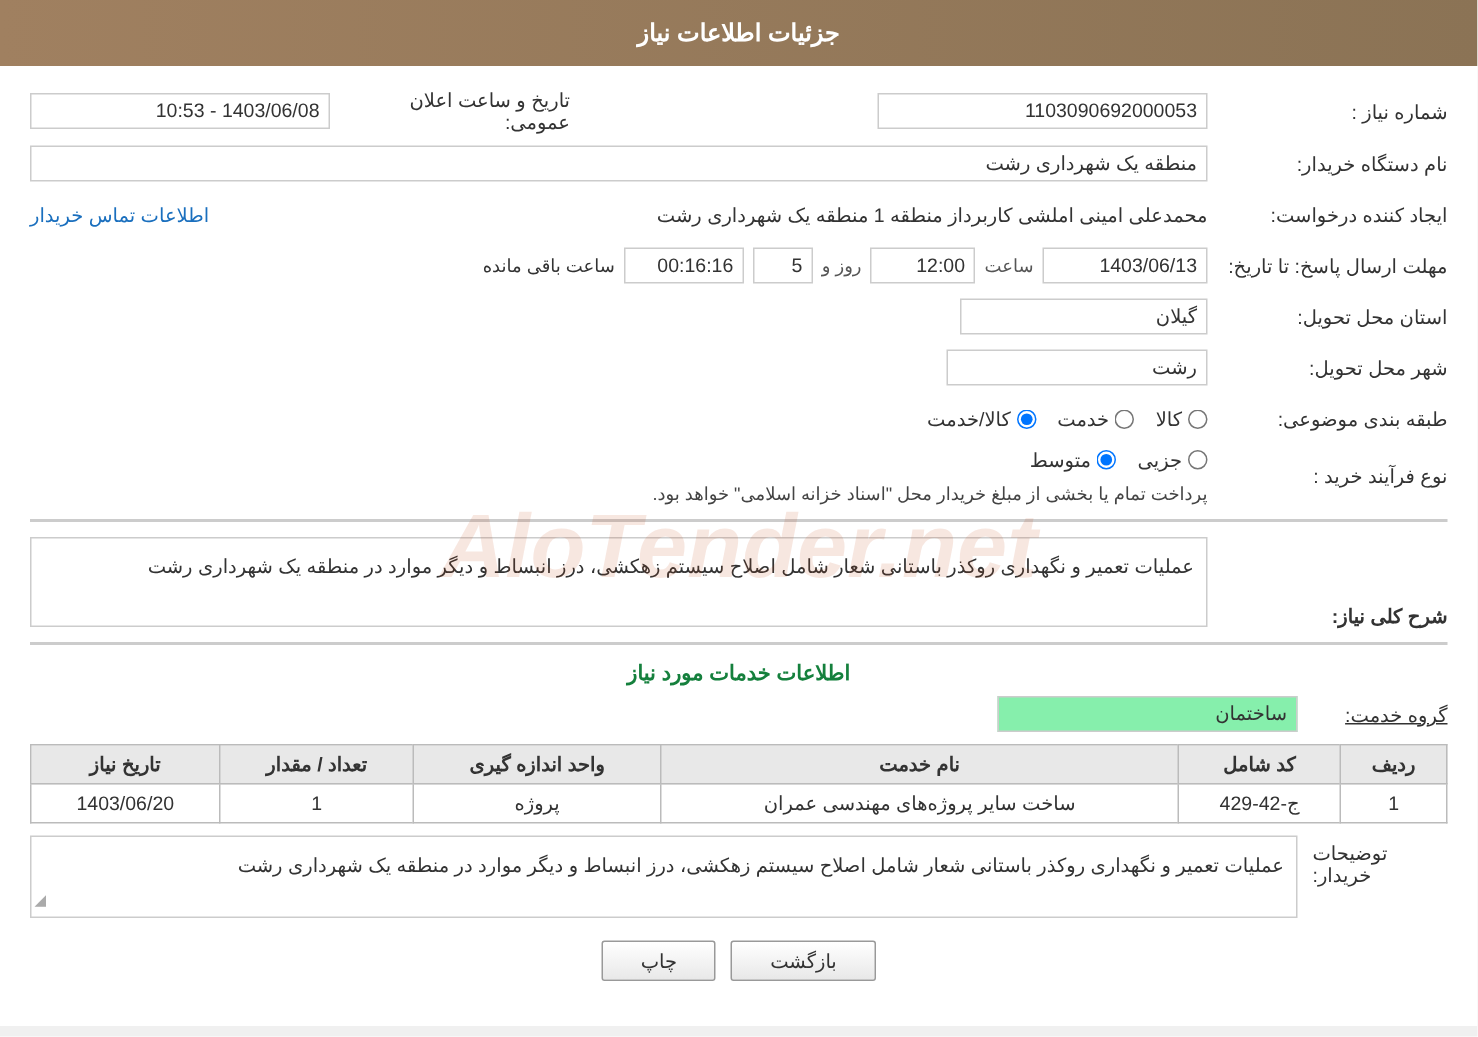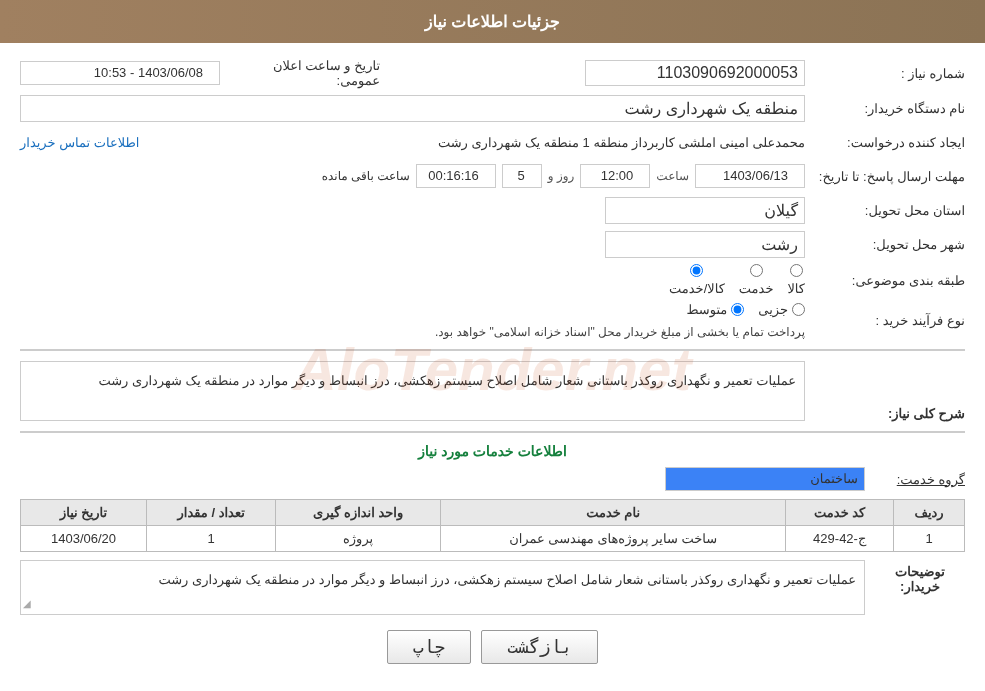--- a/index.html
+++ b/index.html
@@ -44,37 +44,37 @@
     .value-col {
       flex: 1;
       display: flex;
       align-items: center;
     }
     .input-box {
       border: 1px solid #ccc;
       background: #fff;
       padding: 3px 6px;
       min-height: 24px;
-      font-size: 16px;
+      font-size: 13px;
       font-family: Tahoma, Arial, sans-serif;
       direction: rtl;
     }
     .input-wide {
       width: 100%;
     }
     .blue-link {
       color: #1a6fbe;
       text-decoration: none;
       cursor: pointer;
       margin-right: 8px;
     }
     .datetime-box {
       border: 1px solid #ccc;
       background: #fff;
-      padding: 3px 16px;
+      padding: 3px 6px;
       min-height: 24px;
       font-size: 13px;
     }
     .time-section {
       display: flex;
       align-items: center;
       gap: 6px;
       flex: 1;
     }
     .label-small {
@@ -83,21 +83,20 @@
     }
     .radio-group {
       display: flex;
       align-items: center;
       gap: 14px;
     }
     .radio-item {
       display: flex;
       align-items: center;
       gap: 4px;
-      flex-direction: column;
     }
     .radio-item input[type=radio] {
       margin: 0;
     }
     .process-row {
       display: flex;
       align-items: center;
       gap: 14px;
     }
     .process-item {
@@ -138,21 +137,21 @@
       margin-bottom: 8px;
     }
     .group-label {
       width: 100px;
       padding-left: 10px;
       font-size: 13px;
       text-decoration: underline;
     }
     .group-value {
       border: 1px solid #ccc;
-      background: #3b82f6;
+      background: #86efac;
       padding: 3px 6px;
       width: 200px;
       font-size: 13px;
     }
     table.services-table {
       width: 100%;
       border-collapse: collapse;
       margin-top: 6px;
       font-size: 13px;
     }
@@ -168,24 +167,24 @@
       padding: 5px 8px;
       text-align: center;
     }
     .buyer-desc-row {
       display: flex;
       align-items: flex-start;
       margin-top: 8px;
     }
     .buyer-desc-label {
       width: 100px;
-      text-align: center;
+      text-align: left;
       padding-left: 10px;
       font-size: 13px;
-      font-weight: bold;
+      font-weight: normal;
       padding-top: 4px;
     }
     .buyer-desc-box {
       flex: 1;
       border: 1px solid #ccc;
       padding: 8px;
       background: #fff;
       font-size: 13px;
       line-height: 1.7;
       min-height: 55px;
@@ -201,22 +200,22 @@
     }
     .buttons-row {
       display: flex;
       justify-content: center;
       gap: 10px;
       margin-top: 15px;
       padding-bottom: 15px;
     }
     .btn {
       padding: 5px 25px;
-      font-size: 18px;
-      font-family: Liberation Mono, monospace;
+      font-size: 13px;
+      font-family: Liberation Sans, sans-serif;
       cursor: pointer;
       border: 1px solid #999;
       border-radius: 2px;
     }
     .btn-print {
       background: linear-gradient(to bottom, #fff, #e8e8e8);
       color: #333;
     }
     .btn-back {
       background: linear-gradient(to bottom, #fff, #e8e8e8);
@@ -293,28 +292,28 @@
             <div class="datetime-box" style="width:80px;">00:16:16</div>
             <span>ساعت باقی مانده</span>
           </div>
         </div>
       </div>
     </div>
 
     <div class="info-row">
       <div class="label-col">استان محل تحویل:</div>
       <div class="value-col">
-        <div class="input-box" style="width:200px;">گیلان</div>
+        <div class="input-box" style="width:165px;">گیلان</div>
       </div>
     </div>
 
     <div class="info-row">
       <div class="label-col">شهر محل تحویل:</div>
       <div class="value-col">
-        <div class="input-box" style="width:200px;">رشت</div>
+        <div class="input-box" style="width:174px;">رشت</div>
       </div>
     </div>
 
     <div class="info-row">
       <div class="label-col">طبقه بندی موضوعی:</div>
       <div class="value-col">
         <div class="radio-group">
           <div class="radio-item">
             <input type="radio" name="category" style="">
             <span>کالا</span>
@@ -363,21 +362,21 @@
 
     <div class="group-row">
       <div class="group-label">گروه خدمت:</div>
       <div class="group-value input-box">ساختمان</div>
     </div>
 
     <table class="services-table">
       <thead>
         <tr>
           <th>ردیف</th>
-          <th>کد خدمت</th>
+          <th>کد شامل</th>
           <th>نام خدمت</th>
           <th>واحد اندازه گیری</th>
           <th>تعداد / مقدار</th>
           <th>تاریخ نیاز</th>
         </tr>
       </thead>
       <tbody id="services-tbody">
       <tr>
             <td>1</td>
             <td>ج-42-429</td>

